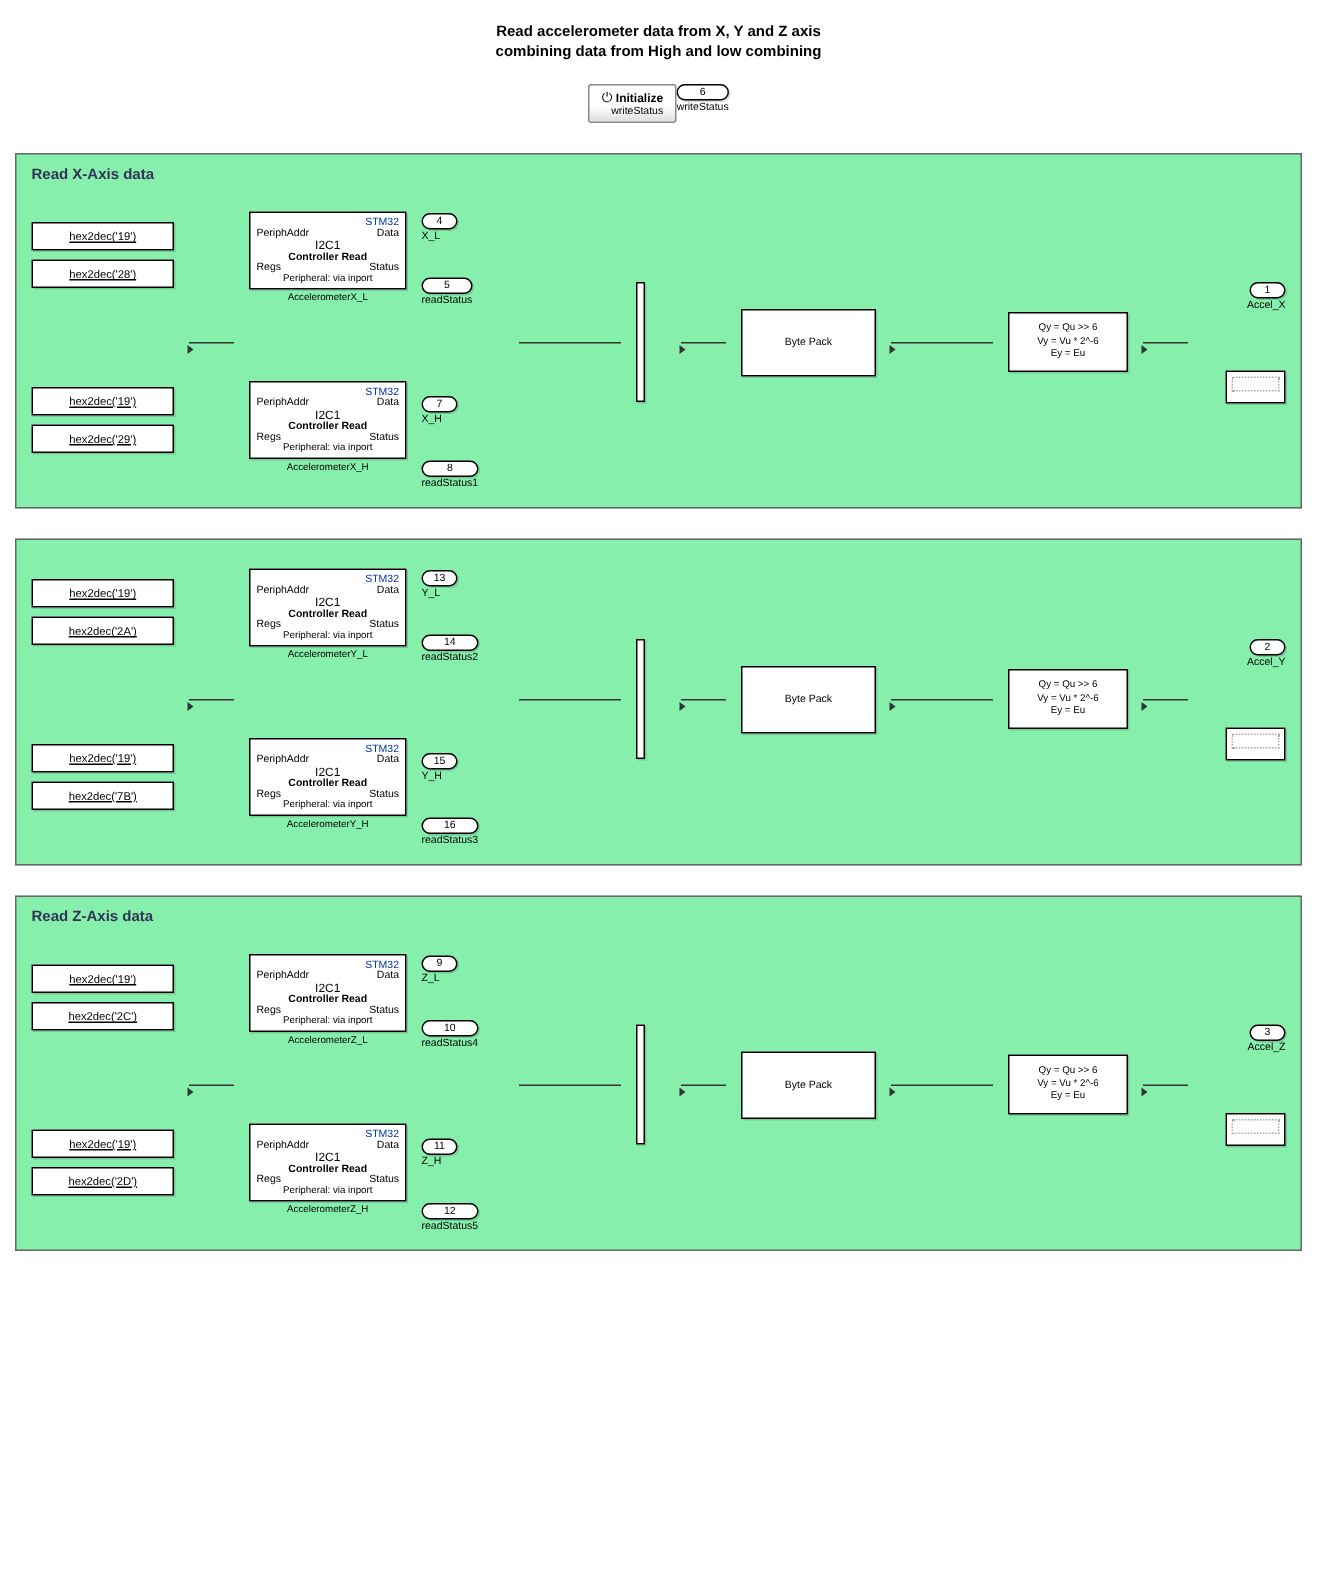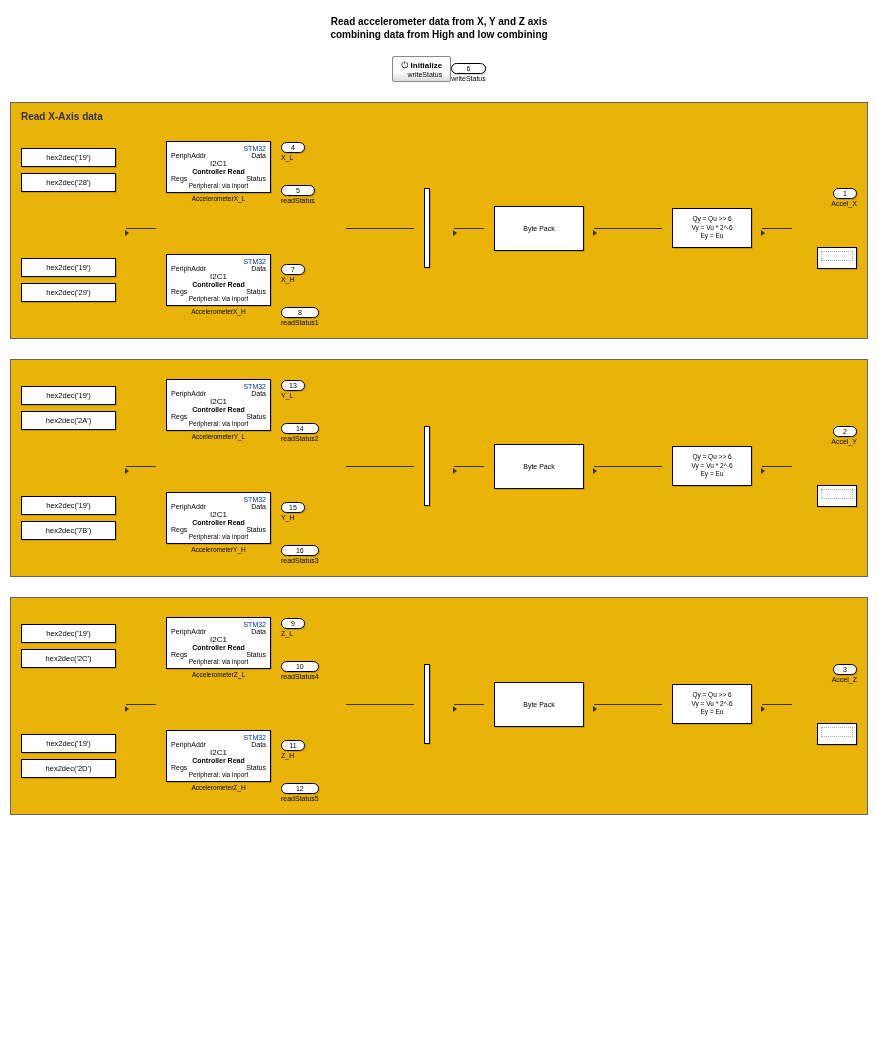--- a/index.html
+++ b/index.html
@@ -13,53 +13,53 @@
   }
   .title {
     text-align: center;
     font-weight: bold;
     font-size: 10px;
     margin: 5px 0 15px 0;
     line-height: 1.3;
   }
   .init-row {
     display: flex;
-    align-items: flex-end;
+    align-items: flex-start;
     justify-content: center;
     margin-bottom: 20px;
   }
   .init-block {
     border: 1px solid #888;
     background: linear-gradient(to bottom, #fff 0%, #fff 60%, #ddd 100%);
     padding: 3px 8px;
     font-size: 8px;
     border-radius: 2px;
     position: relative;
   }
   .init-block .power { font-size: 9px; }
   .section {
     border: 1px solid #666;
-    background: #eab308;
+    background: #86efac;
     padding: 8px 10px 12px 10px;
     margin-bottom: 20px;
     position: relative;
   }
   .section-title {
     font-weight: bold;
     font-size: 10px;
     color: #333355;
     margin-bottom: 8px;
   }
   .axis-body {
     display: flex;
     gap: 10px;
     align-items: stretch;
   }
   .col { display: flex; flex-direction: column; justify-content: space-around; }
-  .col-inputs { width: 95px; gap: 3px; }
+  .col-inputs { width: 95px; gap: 3px; text-decoration: underline; }
   .col-readers { width: 105px; gap: 30px; }
   .col-ports1 { width: 55px; gap: 30px; justify-content: flex-start; padding-top: 12px; }
   .col-mux { width: 20px; justify-content: center; }
   .col-pack { width: 90px; justify-content: center; }
   .col-shift { width: 80px; justify-content: center; }
   .col-out { width: 55px; justify-content: center; gap: 40px; align-items: flex-end; }
 
   .const-block, .oval-port, .reader-block, .pack-block, .shift-block, .scope-block {
     background: #fff;
     border: 1px solid #000;
@@ -432,20 +432,21 @@
         <div class="port-item" style="align-items:flex-end">
           <span class="oval-port">2</span>
           <span class="port-label">Accel_Y</span>
         </div>
         <div class="scope-block"></div>
       </div>
     </div>
   </div>
 
   <div class="section">
+    <div class="section-title">Read Z-Axis data</div>
     <div class="axis-body">
 
       <div class="col col-inputs">
         <div class="pair">
           <div class="const-block">hex2dec('19')</div>
           <div class="const-block">hex2dec('2C')</div>
         </div>
         <div class="pair">
           <div class="const-block">hex2dec('19')</div>
           <div class="const-block">hex2dec('2D')</div>

